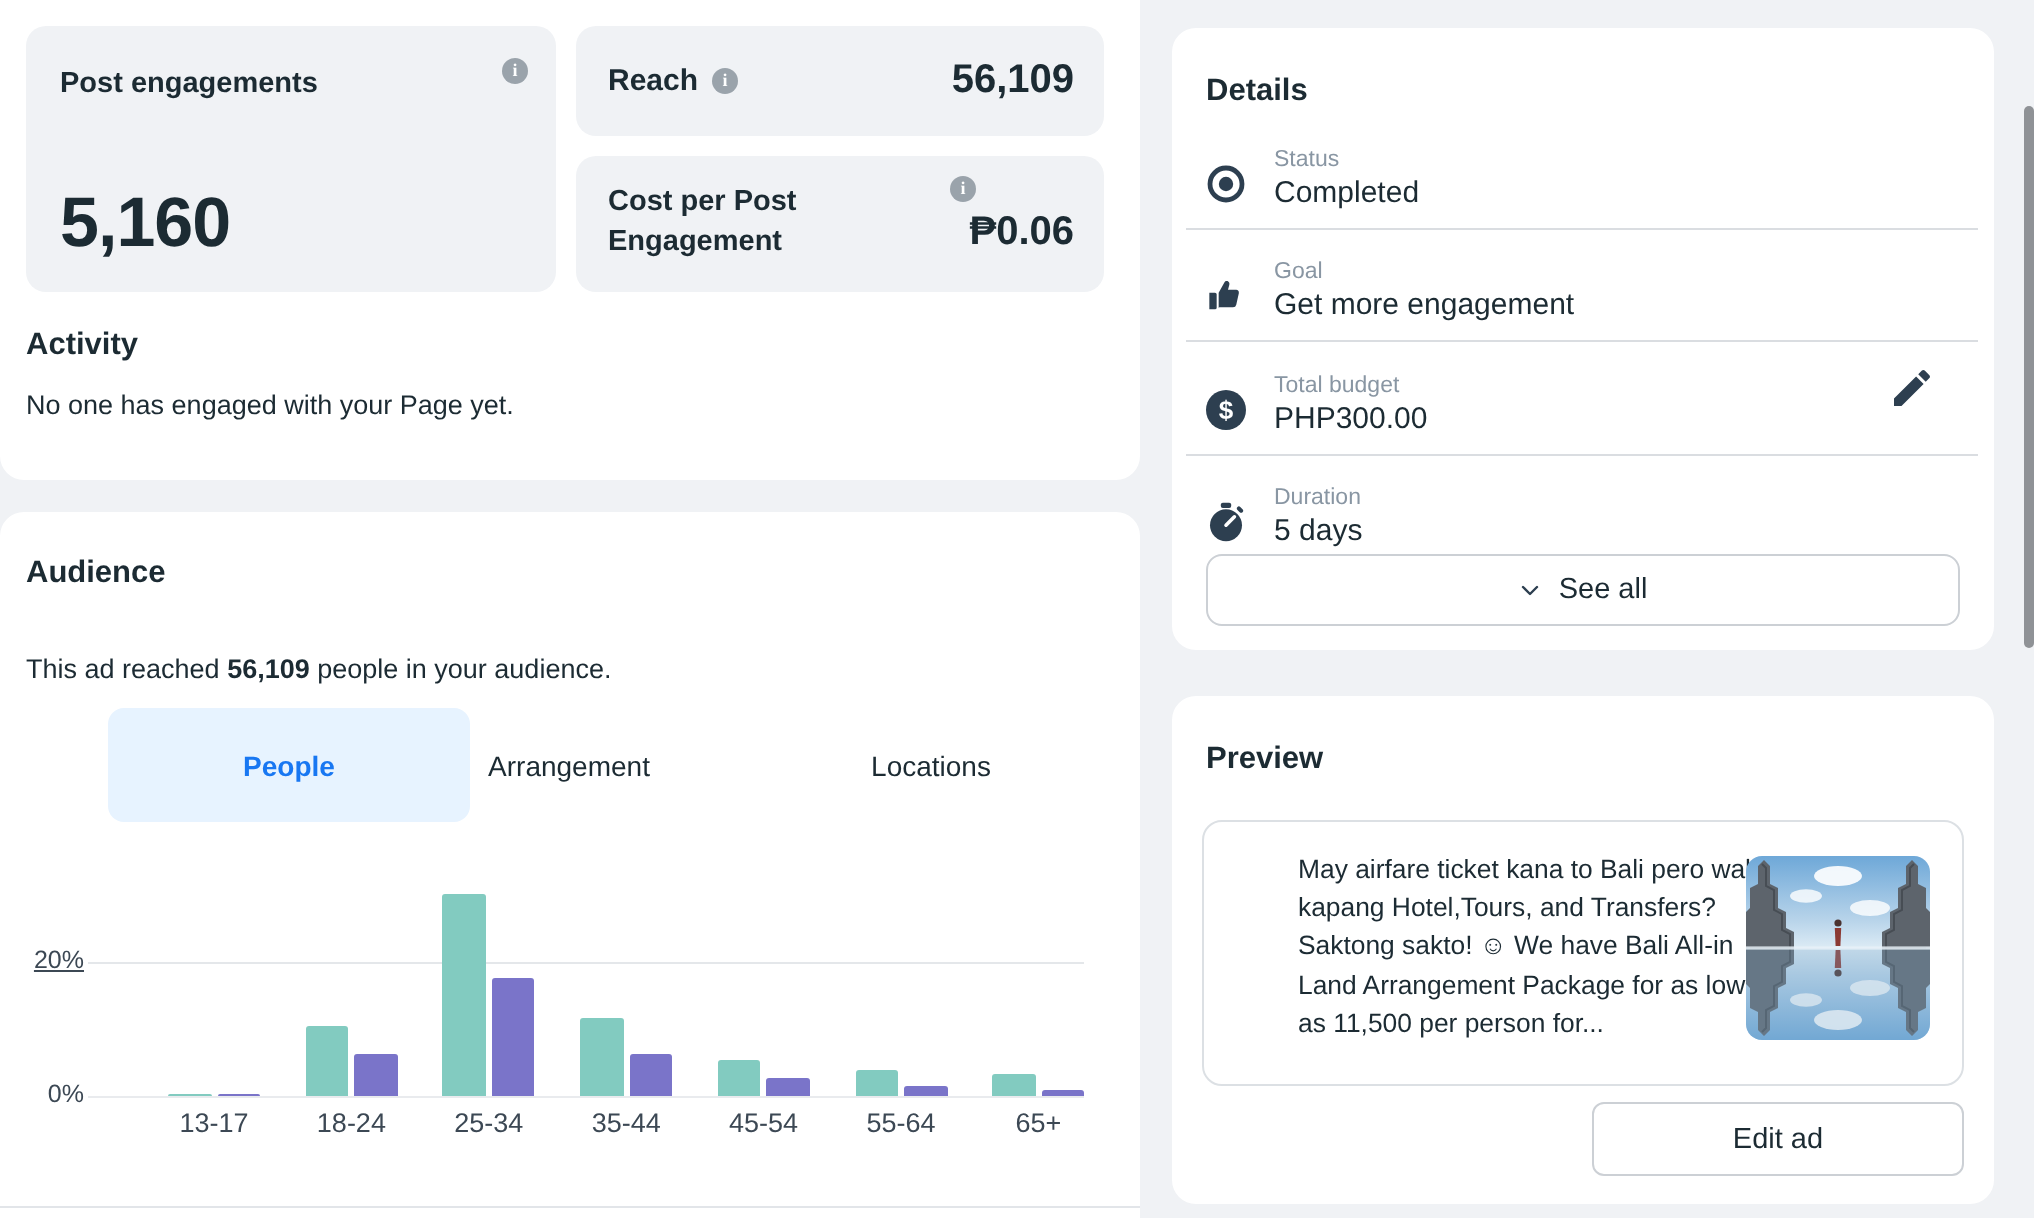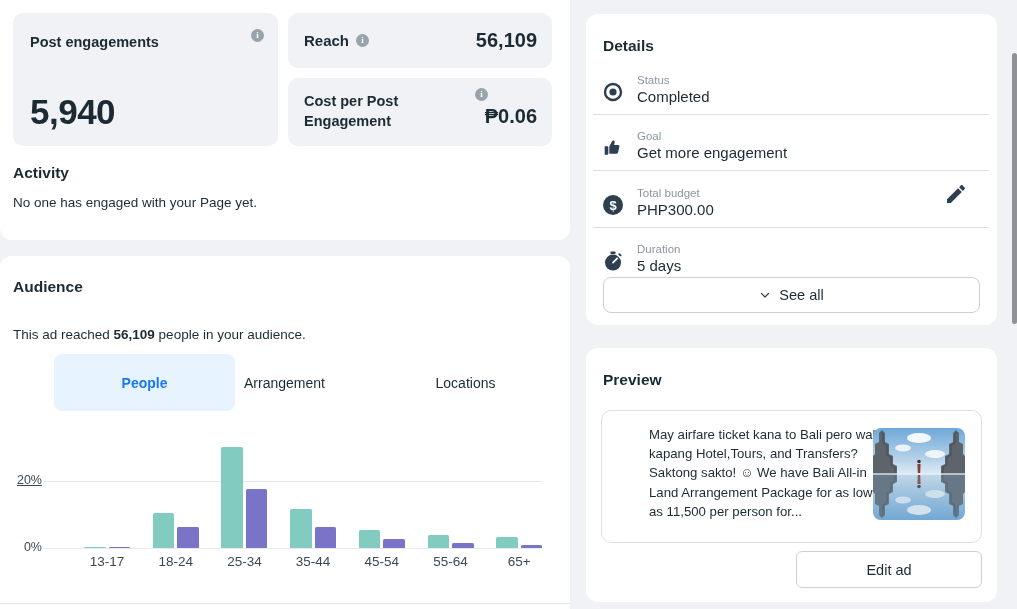--- a/index.html
+++ b/index.html
@@ -98,21 +98,21 @@
   #scrollbar-thumb { position:absolute; left:1012px; top:53px; width:5px; height:271px;
                      background:#8f9296; border-radius:3px; }
 </style>
 </head>
 <body>
 
 <div class="card" id="card-metrics">
   <div class="tile" id="tile-engagements">
     <div class="tile-label">Post engagements</div>
     <span class="info-icon">i</span>
-    <div class="big-value">5,940</div>
+    <div class="big-value">5,160</div>
   </div>
 
   <div class="tile" id="tile-reach">
     <div class="row">
       <span class="tile-label" style="font-size:15px">Reach</span>
       <span class="info-icon">i</span>
       <span class="spacer"></span>
       <span class="mid-value">56,109</span>
     </div>
   </div>

